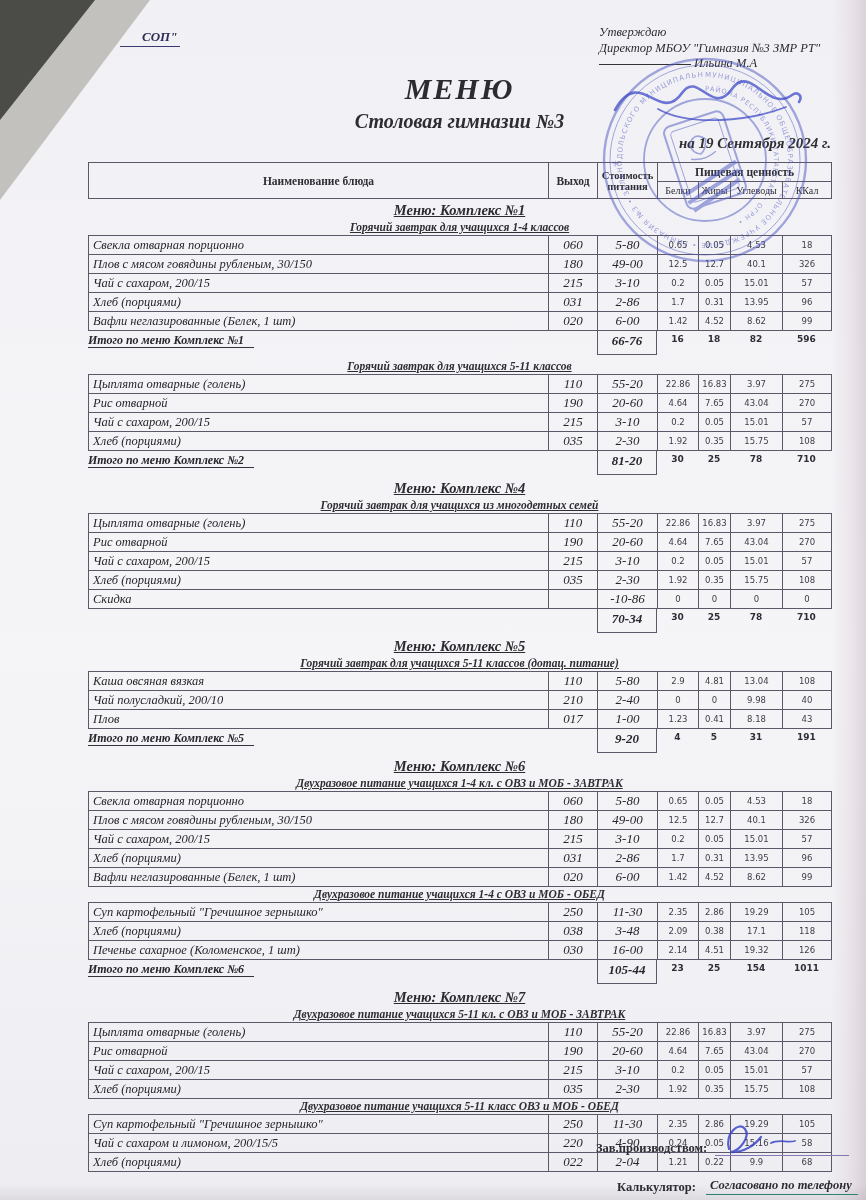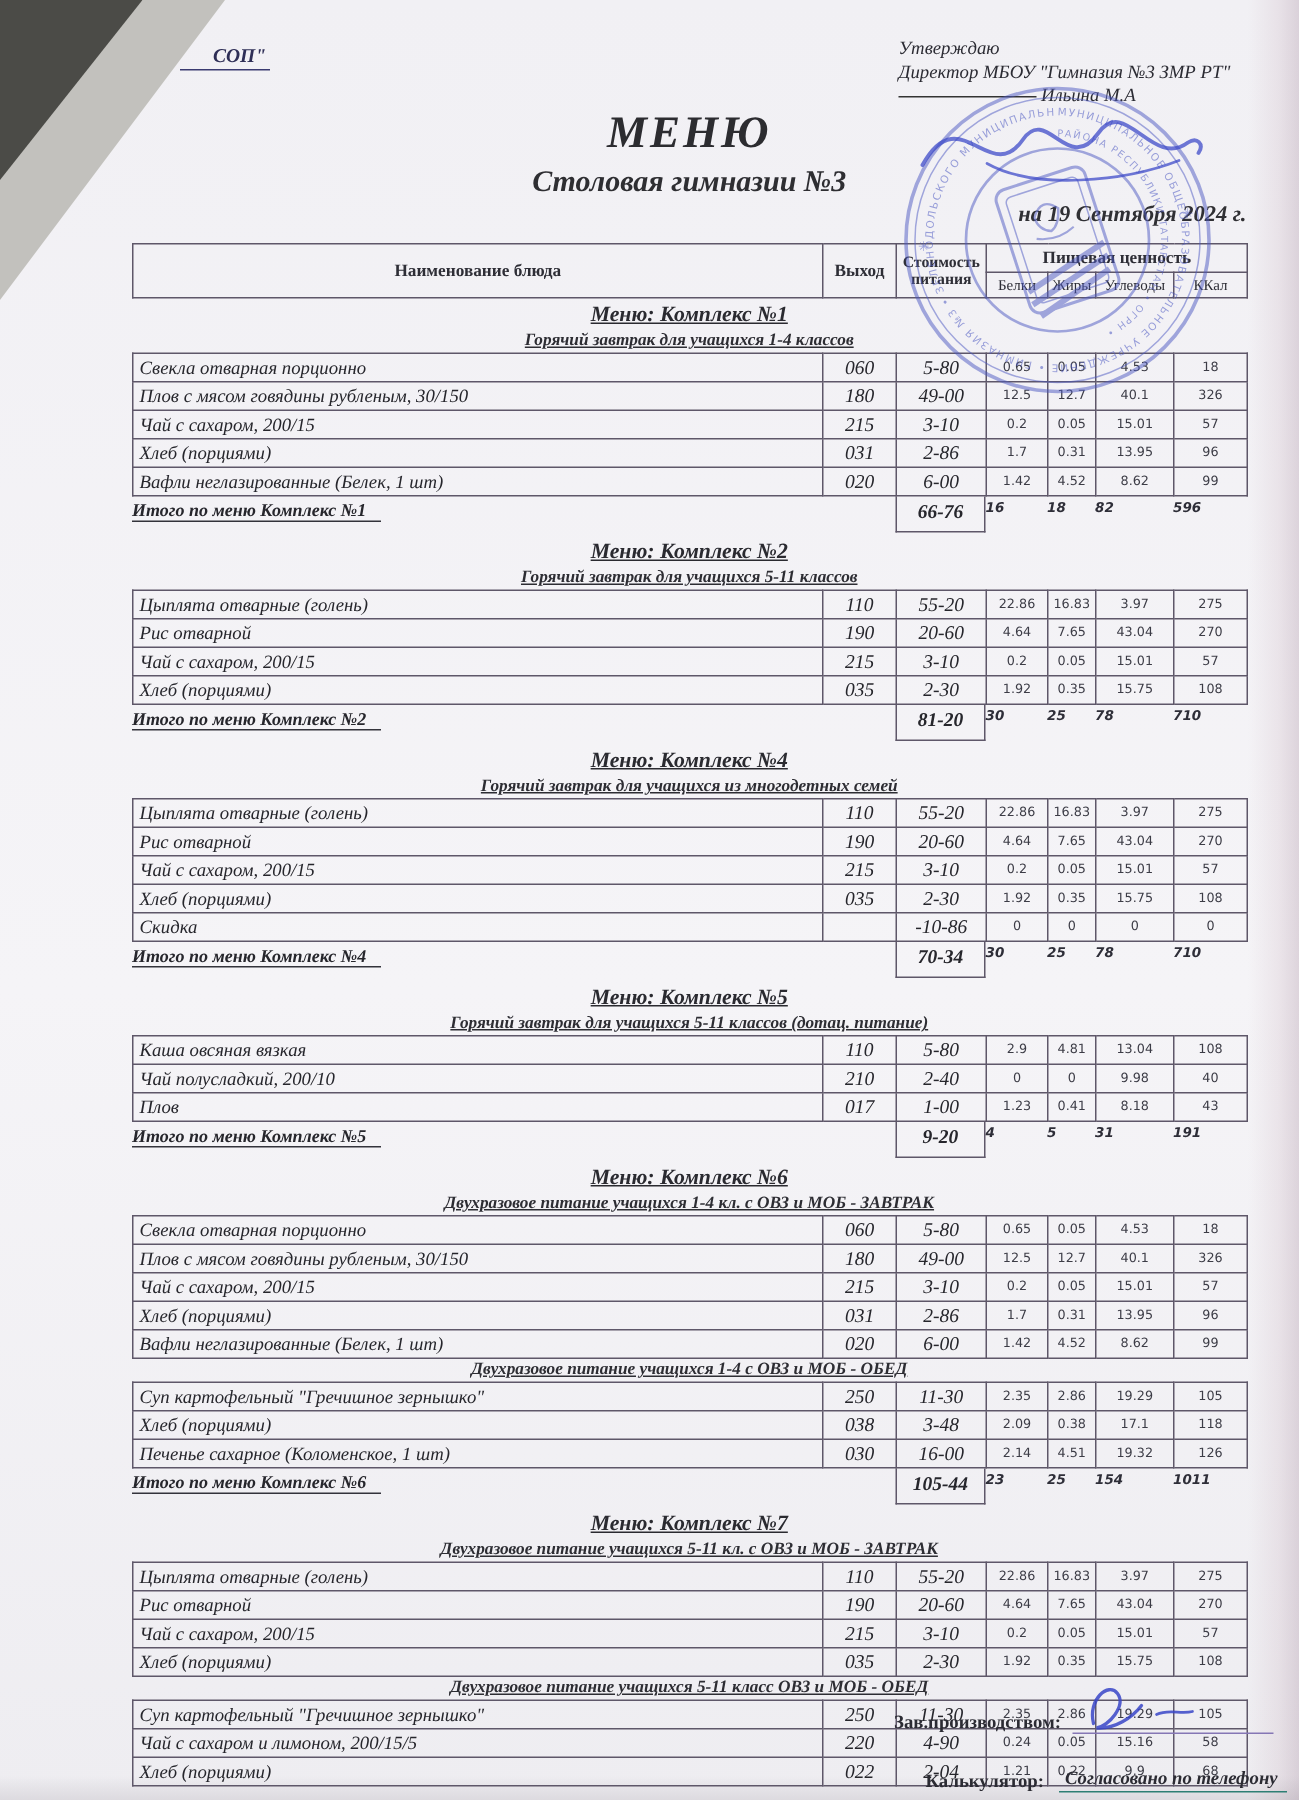--- a/index.html
+++ b/index.html
@@ -46,21 +46,21 @@
   .nut-cell{font-family:"DejaVu Sans","Liberation Sans",sans-serif;font-size:8.5px;
     text-align:center;color:#3c3c46;}
   .total{display:grid;grid-template-columns:460px 49px 60px 41px 32px 52px 49px;
     height:24px;margin-bottom:5px;}
   .t-label{grid-column:1/3;font-weight:bold;font-style:italic;font-size:12px;
     padding-top:2px;}
   .t-label span{border-bottom:1px solid #33333b;padding-right:10px;}
   .t-cost{grid-column:3;border:1px solid #5e5769;border-top:none;
     font-weight:bold;font-style:italic;font-size:13px;text-align:center;padding-top:2px;}
   .t-num{font-family:"DejaVu Sans","Liberation Sans",sans-serif;font-size:9px;font-weight:bold;
-    padding-top:3px;color:#2e2e38;font-style:italic;}
+    text-align:center;padding-top:3px;color:#2e2e38;}
   
   .stamp{position:absolute;left:600px;top:55px;width:210px;height:210px;pointer-events:none;}
   
   .footer{position:absolute;left:0;top:1126px;width:866px;font-size:12.5px;}
   .f-row{display:flex;align-items:flex-end;}
   .f-row1{margin-left:596px;}
   .f-row2{margin-left:617px;margin-top:9px;}
   .f-label{font-weight:bold;color:#2b2b33;margin-top:15px;}
   .f-line{position:relative;width:134px;border-bottom:1.5px solid #8577b5;height:18px;margin-left:8px;}
   .f-line svg{position:absolute;left:0;bottom:-2px;}
@@ -185,21 +185,20 @@
           <div class="total">
             <div class="t-label"><span>Итого по меню Комплекс №1</span></div>
             <div class="t-cost">66-76</div>
             <div class="t-num">16</div>
             <div class="t-num">18</div>
             <div class="t-num">82</div>
             <div class="t-num">596</div>
           </div>
         </div>
         <div class="section">
-          <div class="sec-title">Меню: Комплекс №2</div>
           <div class="sec-sub">Горячий завтрак для учащихся 5-11 классов</div>
           <table class="menu-table">
             <colgroup>
               <col style="width: 460px;">
               <col style="width: 49px;">
               <col style="width: 60px;">
               <col style="width: 41px;">
               <col style="width: 32px;">
               <col style="width: 52px;">
               <col style="width: 49px;">
@@ -307,21 +306,20 @@
                 <td class="out-cell"></td>
                 <td class="cost-cell">-10-86</td>
                 <td class="nut-cell">0</td>
                 <td class="nut-cell">0</td>
                 <td class="nut-cell">0</td>
                 <td class="nut-cell">0</td>
               </tr>
             </tbody>
           </table>
           <div class="total">
-            <div class="t-label"><span>Итого по меню Комплекс №4</span></div>
             <div class="t-cost">70-34</div>
             <div class="t-num">30</div>
             <div class="t-num">25</div>
             <div class="t-num">78</div>
             <div class="t-num">710</div>
           </div>
         </div>
         <div class="section">
           <div class="sec-title">Меню: Комплекс №5</div>
           <div class="sec-sub">Горячий завтрак для учащихся 5-11 классов (дотац. питание)</div>

